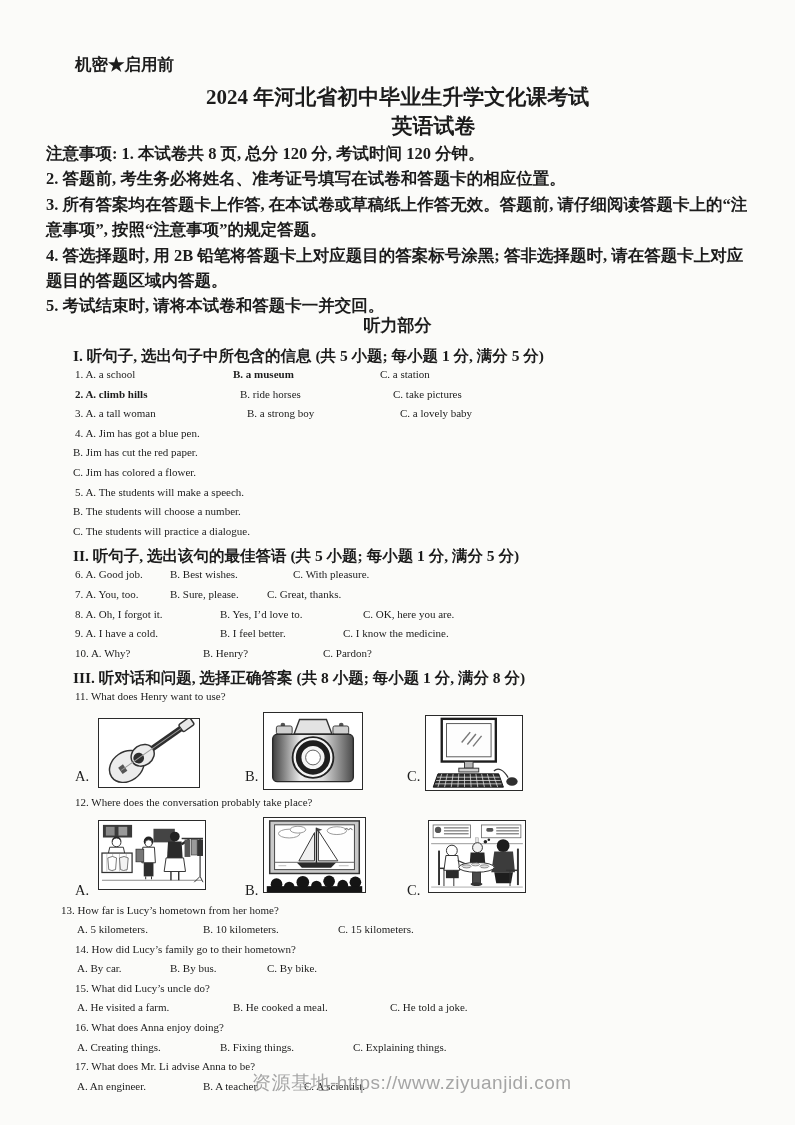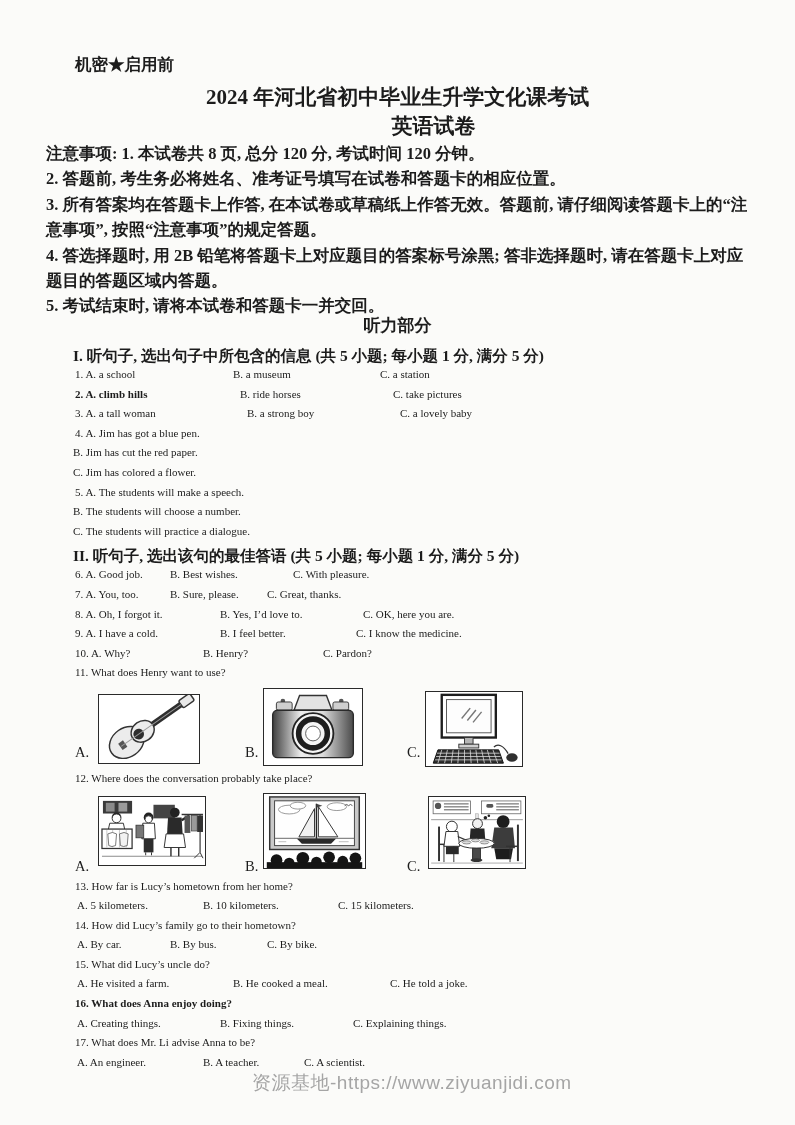--- a/index.html
+++ b/index.html
@@ -49,21 +49,21 @@
       <div class="note">5. 考试结束时, 请将本试卷和答题卡一并交回。</div>
     </div>
 
   <div class="listening">
     <div class="part-header">听力部分</div>
 
     <div class="sec-header">I. 听句子, 选出句子中所包含的信息 (共 5 小题; 每小题 1 分, 满分 5 分)</div>
     <div>
         <div class="opt-line">
           <span style="left: 75px;">1. A. a school</span>
-          <span style="left: 233px;">B. a museum</span>
+          <span style="left: 233px; font-weight: bold;">B. a museum</span>
           <span style="left: 380px;">C. a station</span>
         </div>
         <div class="opt-line">
           <span style="left: 75px; font-weight: bold;">2. A. climb hills</span>
           <span style="left: 240px;">B. ride horses</span>
           <span style="left: 393px;">C. take pictures</span>
         </div>
         <div class="opt-line">
           <span style="left: 75px;">3. A. a tall woman</span>
           <span style="left: 247px;">B. a strong boy</span>
@@ -102,29 +102,30 @@
           <span style="left: 267px;">C. Great, thanks.</span>
         </div>
         <div class="opt-line">
           <span style="left: 75px;">8. A. Oh, I forgot it.</span>
           <span style="left: 220px;">B. Yes, I’d love to.</span>
           <span style="left: 363px;">C. OK, here you are.</span>
         </div>
         <div class="opt-line">
           <span style="left: 75px;">9. A. I have a cold.</span>
           <span style="left: 220px;">B. I feel better.</span>
-          <span style="left: 356px; text-align: center;">C. I know the medicine.</span>
+          <span style="left: 343px; text-align: center;">C. I know the medicine.</span>
         </div>
         <div class="opt-line">
           <span style="left: 75px;">10. A. Why?</span>
           <span style="left: 203px;">B. Henry?</span>
           <span style="left: 323px;">C. Pardon?</span>
         </div>
       </div>
 
+    <div class="sec-header">III. 听对话和问题, 选择正确答案 (共 8 小题; 每小题 1 分, 满分 8 分)</div>
     <div>
         <div class="opt-line">
           <span style="left: 75px;">11. What does Henry want to use?</span>
         </div>
       </div>
 
     <div class="img-row row1">
       <span class="img-label la">A.</span>
       <span class="img-label lb">B.</span>
       <span class="img-label lc">C.</span>
@@ -321,21 +322,21 @@
           <ellipse cx="47" cy="44" rx="4" ry="1.5" fill="#ddd" stroke="#666" stroke-width="0.7"></ellipse>
           <rect x="44" y="52" width="8" height="12" fill="#4a4a4a" stroke="#333"></rect>
           <ellipse cx="48" cy="64" rx="6" ry="2" fill="#333"></ellipse>
           <line x1="2" y1="67" x2="95" y2="67" stroke="#999" stroke-width="0.8"></line>
         </svg>
       </div>
     </div>
 
     <div>
         <div class="opt-line">
-          <span style="left: 75px;">13. How far is Lucy’s hometown from her home?</span>
+          <span style="left: 61px;">13. How far is Lucy’s hometown from her home?</span>
         </div>
         <div class="opt-line">
           <span style="left: 77px;">A. 5 kilometers.</span>
           <span style="left: 203px;">B. 10 kilometers.</span>
           <span style="left: 338px;">C. 15 kilometers.</span>
         </div>
         <div class="opt-line">
           <span style="left: 75px; text-align: center;">14. How did Lucy’s family go to their hometown?</span>
         </div>
         <div class="opt-line">
@@ -345,21 +346,21 @@
         </div>
         <div class="opt-line">
           <span style="left: 75px;">15. What did Lucy’s uncle do?</span>
         </div>
         <div class="opt-line">
           <span style="left: 77px;">A. He visited a farm.</span>
           <span style="left: 233px;">B. He cooked a meal.</span>
           <span style="left: 390px;">C. He told a joke.</span>
         </div>
         <div class="opt-line">
-          <span style="left: 75px; font-weight: bold;">16. What does Anna enjoy doing?</span>
+          <span style="left: 75px;">16. What does Anna enjoy doing?</span>
         </div>
         <div class="opt-line">
           <span style="left: 77px;">A. Creating things.</span>
           <span style="left: 220px;">B. Fixing things.</span>
           <span style="left: 353px;">C. Explaining things.</span>
         </div>
         <div class="opt-line">
           <span style="left: 75px;">17. What does Mr. Li advise Anna to be?</span>
         </div>
         <div class="opt-line">

